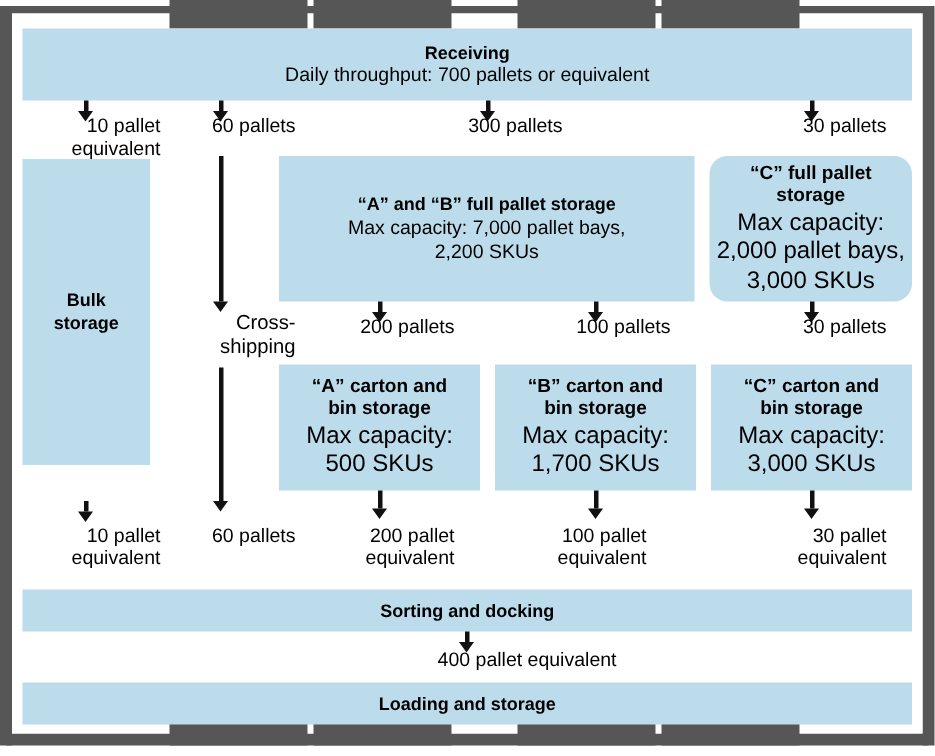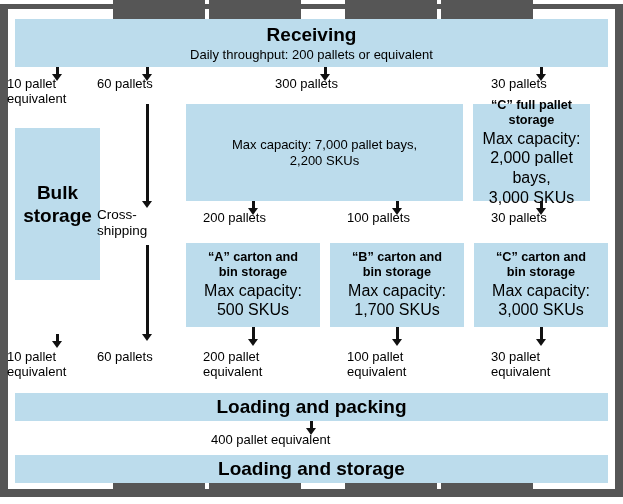--- a/index.html
+++ b/index.html
@@ -55,32 +55,32 @@
     box-sizing: border-box;
     display: flex;
     flex-direction: column;
     align-items: center;
     justify-content: center;
     text-align: center;
     line-height: 1.22;
   }
   .box .ttl {
     font-weight: bold;
-    font-size: 19px;
+    font-size: 12px;
   }
   .box .sub {
     font-size: 13px;
   }
   .box.small .ttl { font-size: 12.7px; }
   .box.small .sub { font-size: 16px; }
 
   
   .flow {
     position: absolute;
-    text-align: left;
+    text-align: right;
     font-size: 13px;
     line-height: 1.18;
     white-space: pre-line;
   }
 
   
   .arrow {
     position: absolute;
     width: 0; height: 0;
   }
@@ -117,21 +117,21 @@
   <div class="dock dock-top" style="left:345px; width:92px;"></div>
   <div class="dock dock-top" style="left:441px; width:92px;"></div>
 
   <div class="dock dock-bottom" style="left:113px; width:92px;"></div>
   <div class="dock dock-bottom" style="left:209px; width:92px;"></div>
   <div class="dock dock-bottom" style="left:345px; width:92px;"></div>
   <div class="dock dock-bottom" style="left:441px; width:92px;"></div>
 
   <div class="box" style="left:15px; top:19px; width:593px; height:48px;">
     <div class="ttl">Receiving</div>
-    <div class="sub">Daily throughput: 200 pallets or equivalent</div>
+    <div class="sub">Daily throughput: 700 pallets or equivalent</div>
   </div>
 
   <div class="arrow" style="left:57px;  top:67px;">
     <div class="shaft" style="height:7px;"></div>
       <div class="head" style="top:7px;"></div>
   </div>
   <div class="arrow" style="left:147px; top:67px;">
     <div class="shaft" style="height:7px;"></div>
       <div class="head" style="top:7px;"></div>
   </div>
@@ -143,42 +143,43 @@
     <div class="shaft" style="height:7px;"></div>
       <div class="head" style="top:7px;"></div>
   </div>
 
   <div class="flow" style="left:7px;   top:76px; width:100px;">10 pallet
 equivalent</div>
   <div class="flow" style="left:97px;  top:76px; width:100px;">60 pallets</div>
   <div class="flow" style="left:275px; top:76px; width:100px;">300 pallets</div>
   <div class="flow" style="left:491px; top:76px; width:100px;">30 pallets</div>
 
-  <div class="box" style="left:15px; top:128px; width:85px; height:152px;">
+  <div class="box" style="left:15px; top:106px; width:85px; height:204px;">
     <div class="ttl" style="white-space:pre-line;">Bulk
 storage</div>
   </div>
 
   <div class="arrow" style="left:147px; top:104px;">
     <div class="shaft" style="height:97px;"></div>
       <div class="head" style="top:97px;"></div>
   </div>
   <div class="flow" style="left:97px; top:207px; width:100px; font-size:13.5px;">Cross-
 shipping</div>
   <div class="arrow" style="left:147px; top:245px;">
     <div class="shaft" style="height:89px;"></div>
       <div class="head" style="top:89px;"></div>
   </div>
 
   <div class="box" style="left:186px; top:104px; width:277px; height:97px;">
+    <div class="ttl">“A” and “B” full pallet storage</div>
     <div class="sub" style="white-space:pre-line;">Max capacity: 7,000 pallet bays,
 2,200 SKUs</div>
   </div>
 
-  <div class="box small" style="left:473px; top:104px; width:117px; height:97px;">
+  <div class="box small" style="left:473px; top:104px; width:135px; height:97px;border-radius:12px;">
     <div class="ttl" style="white-space:pre-line;">“C” full pallet
 storage</div>
     <div class="sub" style="white-space:pre-line;">Max capacity:
 2,000 pallet bays,
 3,000 SKUs</div>
   </div>
 
   <div class="arrow" style="left:253px; top:201px;">
     <div class="shaft" style="height:7px;"></div>
       <div class="head" style="top:7px;"></div>
@@ -230,27 +231,27 @@
   <div class="arrow" style="left:541px; top:327px;">
     <div class="shaft" style="height:12px;"></div>
       <div class="head" style="top:12px;"></div>
   </div>
 
   <div class="flow" style="left:7px;   top:349px; width:100px;">10 pallet
 equivalent</div>
   <div class="flow" style="left:97px;  top:349px; width:100px;">60 pallets</div>
   <div class="flow" style="left:203px; top:349px; width:100px;">200 pallet
 equivalent</div>
-  <div class="flow" style="left:347px; top:349px; width:100px;">100 pallet
+  <div class="flow" style="left:331px; top:349px; width:100px;">100 pallet
 equivalent</div>
   <div class="flow" style="left:491px; top:349px; width:100px;">30 pallet
 equivalent</div>
 
   <div class="box" style="left:15px; top:393px; width:593px; height:28px;">
-    <div class="ttl">Loading and packing</div>
+    <div class="ttl">Sorting and docking</div>
   </div>
 
   <div class="arrow" style="left:311px; top:421px;">
     <div class="shaft" style="height:7px;"></div>
       <div class="head" style="top:7px;"></div>
   </div>
   <div class="flow" style="left:211px; top:432px; width:200px;">400 pallet equivalent</div>
 
   <div class="box" style="left:15px; top:455px; width:593px; height:28px;">
     <div class="ttl">Loading and storage</div>

